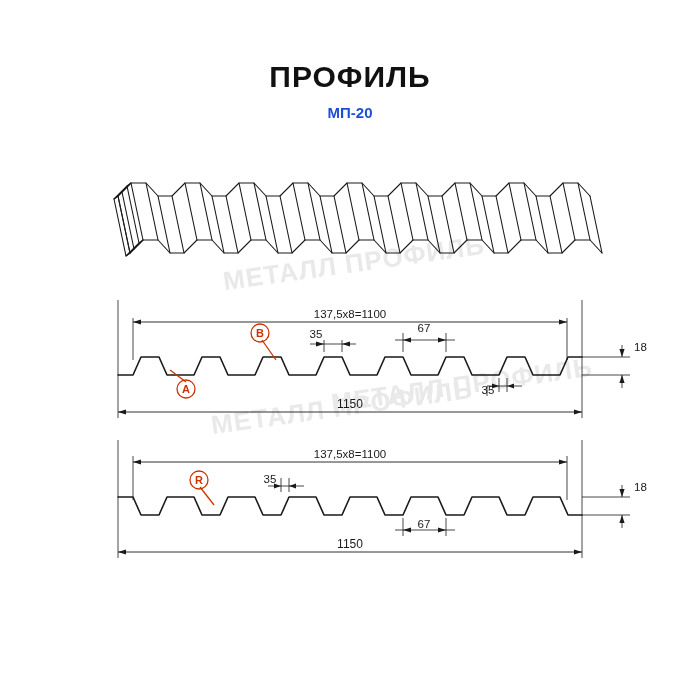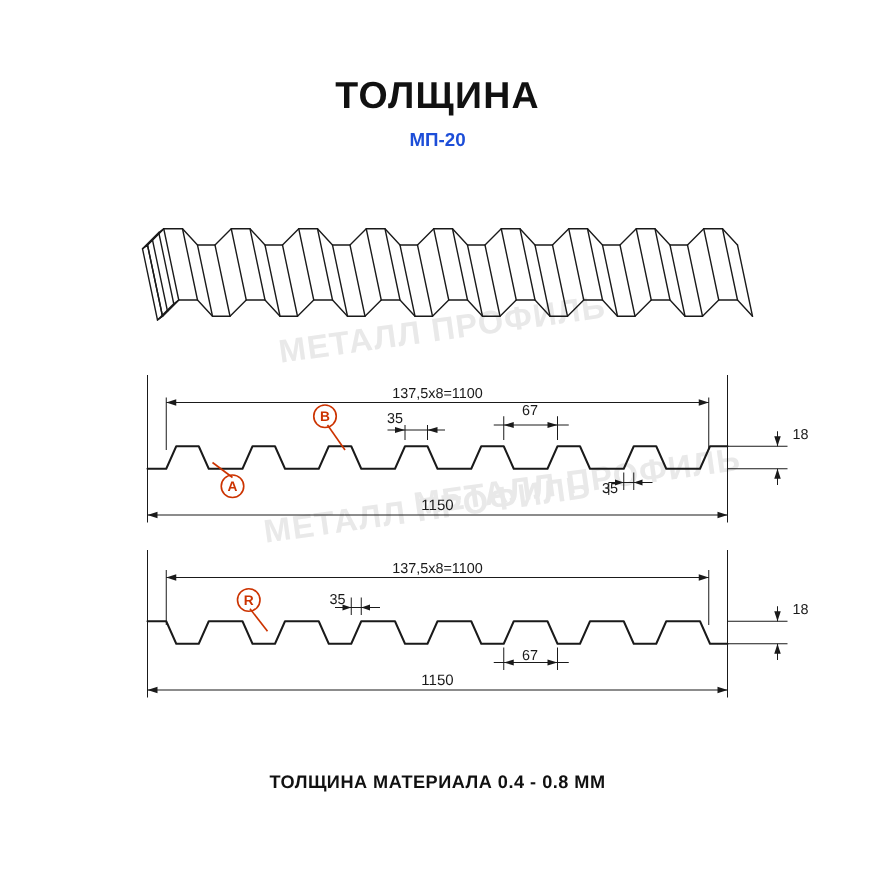--- a/index.html
+++ b/index.html
@@ -67,21 +67,21 @@
   }
   .wm1 { top: 248px; left: 222px; font-size: 26px; letter-spacing: 1px; transform: rotate(-8deg); }
   .wm2 { top: 370px; left: 330px; font-size: 26px; letter-spacing: 1px; transform: rotate(-8deg); }
   .wm3 { top: 392px; left: 210px; font-size: 26px; letter-spacing: 1px; transform: rotate(-8deg); }
 </style>
 </head>
 <body>
 
 <div class="page">
 
-  <div class="title">ТОЛЩИНА</div>
+  <div class="title">ПРОФИЛЬ</div>
   <div class="subtitle">МП-20</div>
 
   <div class="wm wm1">МЕТАЛЛ ПРОФИЛЬ</div>
   <div class="wm wm2">МЕТАЛЛ ПРОФИЛЬ</div>
   <div class="wm wm3">МЕТАЛЛ ПРОФИЛЬ</div>
 
   <svg class="svg-layer" width="700" height="700" viewBox="0 0 700 700">
 
     <g fill="none" stroke="#1a1a1a" stroke-width="1.1" stroke-linejoin="round" stroke-linecap="round">
 
@@ -306,14 +306,13 @@
 
       <g>
         <line x1="200" y1="487" x2="214" y2="505" stroke="#cc3300" stroke-width="1.3"></line>
         <circle cx="199" cy="480" r="9" fill="none" stroke="#cc3300" stroke-width="1.3"></circle>
         <text x="199" y="484" text-anchor="middle" font-family="Liberation Sans, sans-serif" font-size="11" font-weight="bold" fill="#cc3300">R</text>
       </g>
     </g>
 
   </svg>
 
-  <div class="footer">ТОЛЩИНА МАТЕРИАЛА 0.4 - 0.8 ММ</div>
 </div>
 
 </body></html>

